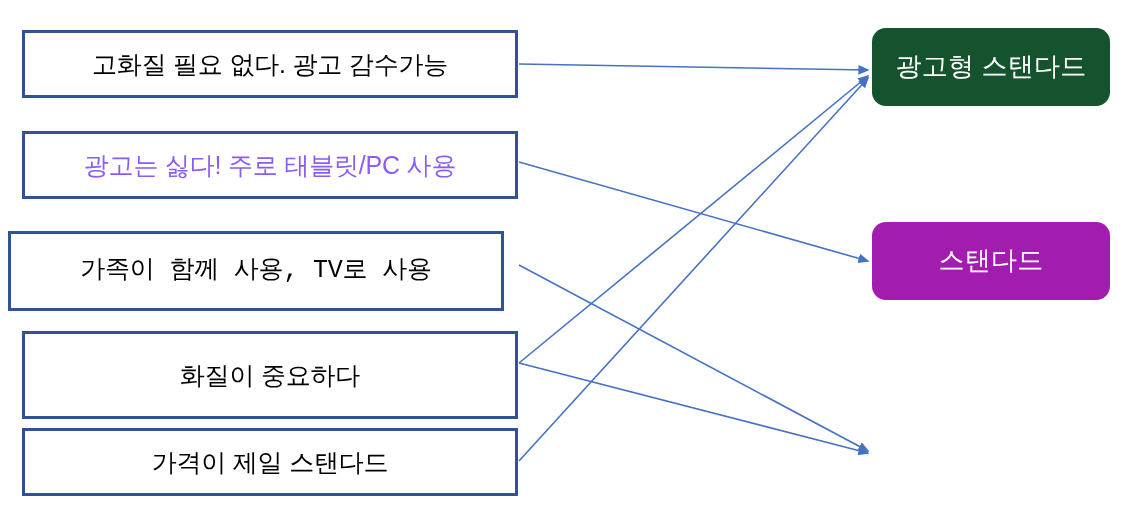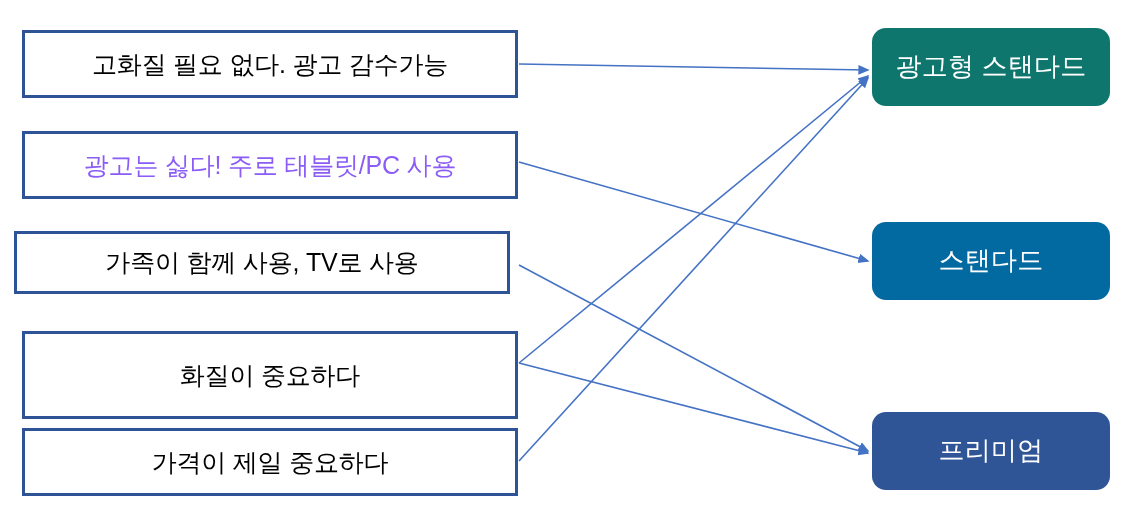--- a/index.html
+++ b/index.html
@@ -80,33 +80,30 @@
         <line x1="519" y1="461" x2="868" y2="78" stroke="#4472C4" stroke-width="1.6" marker-end="url(#arrowhead)"></line>
       </g>
   </svg>
 
   <div class="left-box" style="left: 22px; top: 30px; width: 496px; height: 68px; border-color: rgb(46, 83, 150); background: rgb(255, 255, 255);">
     <span class="label" style="color: rgb(0, 0, 0);">고화질 필요 없다. 광고 감수가능</span>
   </div>
   <div class="left-box" style="left: 22px; top: 131px; width: 496px; height: 68px; border-color: rgb(46, 83, 150); background: rgb(255, 255, 255);">
     <span class="label" style="color: #8b5cf6;">광고는 싫다! 주로 태블릿/PC 사용</span>
   </div>
-  <div class="left-box" style="left: 14px; top: 231px; width: 496px; height: 63px; border-color: rgb(46, 83, 150); background: rgb(255, 255, 255);">
+  <div class="left-box" style="left: 8px; top: 231px; width: 496px; height: 80px; border-color: rgb(46, 83, 150); background: rgb(255, 255, 255); font-family: Liberation Mono, monospace;">
     <span class="label" style="color: rgb(0, 0, 0);">가족이 함께 사용, TV로 사용</span>
   </div>
   <div class="left-box" style="left: 22px; top: 331px; width: 496px; height: 88px; border-color: rgb(46, 83, 150); background: rgb(255, 255, 255);">
     <span class="label" style="color: rgb(0, 0, 0);">화질이 중요하다</span>
   </div>
   <div class="left-box" style="left: 22px; top: 428px; width: 496px; height: 68px; border-color: rgb(46, 83, 150); background: rgb(255, 255, 255);">
-    <span class="label" style="color: rgb(0, 0, 0);">가격이 제일 중요하다</span>
+    <span class="label" style="color: rgb(0, 0, 0);">가격이 제일 스탠다드</span>
   </div>
 
-  <div class="right-box" style="left: 872px; top: 28px; width: 238px; height: 78px; background: #0f766e;">
+  <div class="right-box" style="left: 872px; top: 28px; width: 238px; height: 78px; background: #14532d;">
     <span class="label" style="color: rgb(255, 255, 255);">광고형 스탠다드</span>
   </div>
-  <div class="right-box" style="left: 872px; top: 222px; width: 238px; height: 78px; background: #0369a1;">
+  <div class="right-box" style="left: 872px; top: 222px; width: 238px; height: 78px; background: #a21caf;">
     <span class="label" style="color: rgb(255, 255, 255);">스탠다드</span>
-  </div>
-  <div class="right-box" style="left: 872px; top: 412px; width: 238px; height: 78px; background: rgb(47, 85, 151);">
-    <span class="label" style="color: rgb(255, 255, 255);">프리미엄</span>
   </div>
 
 </div>
 
 </body></html>

